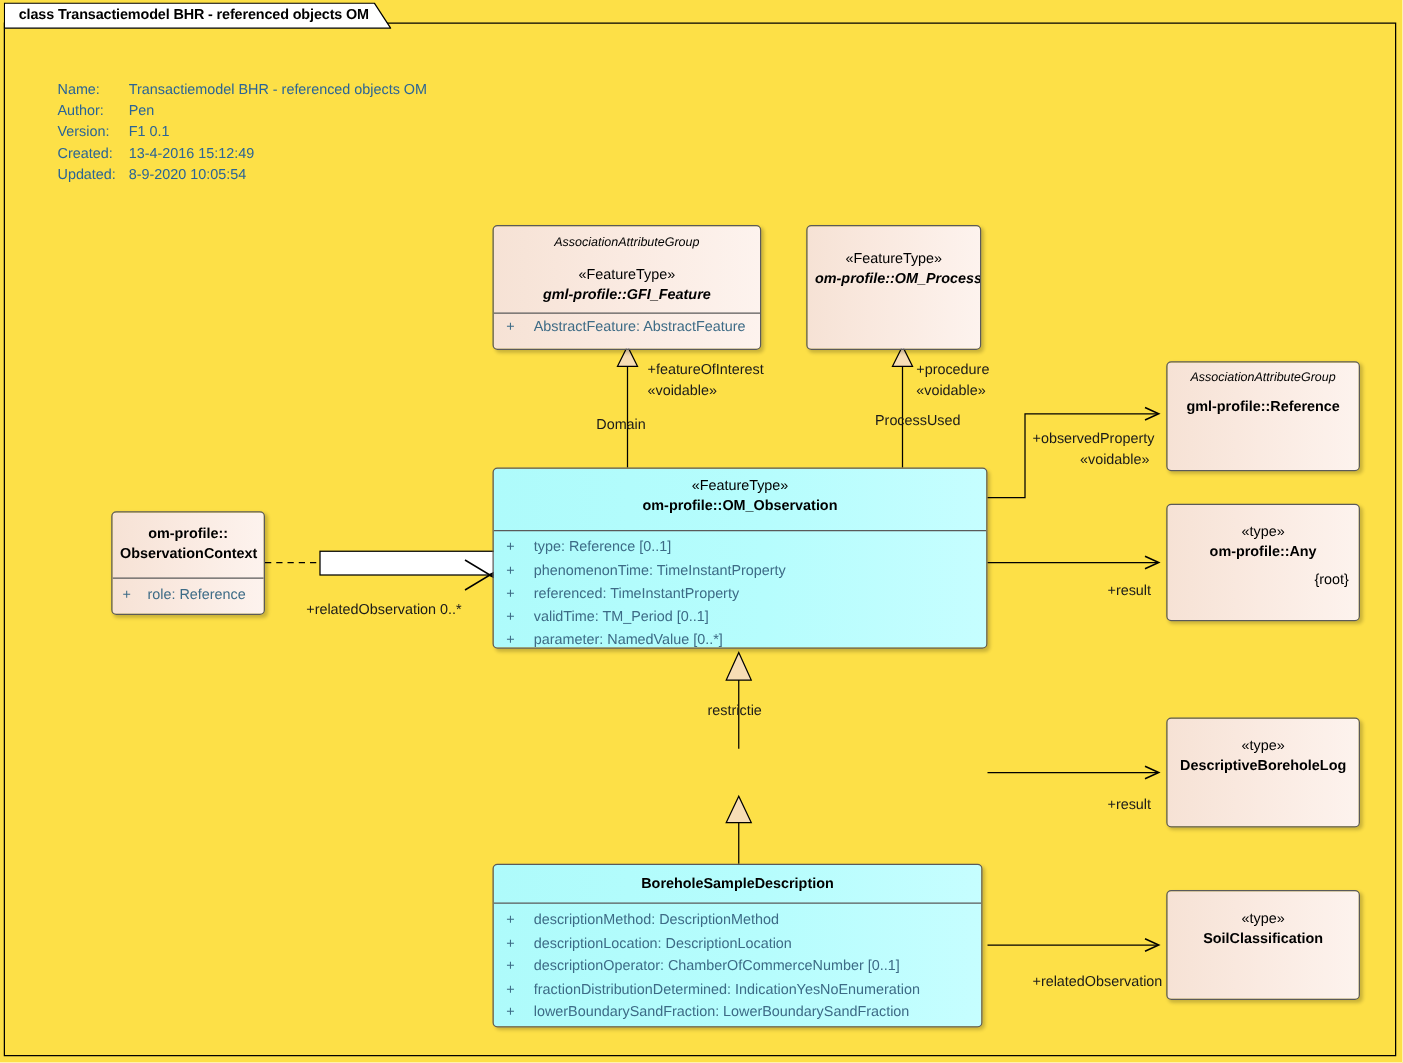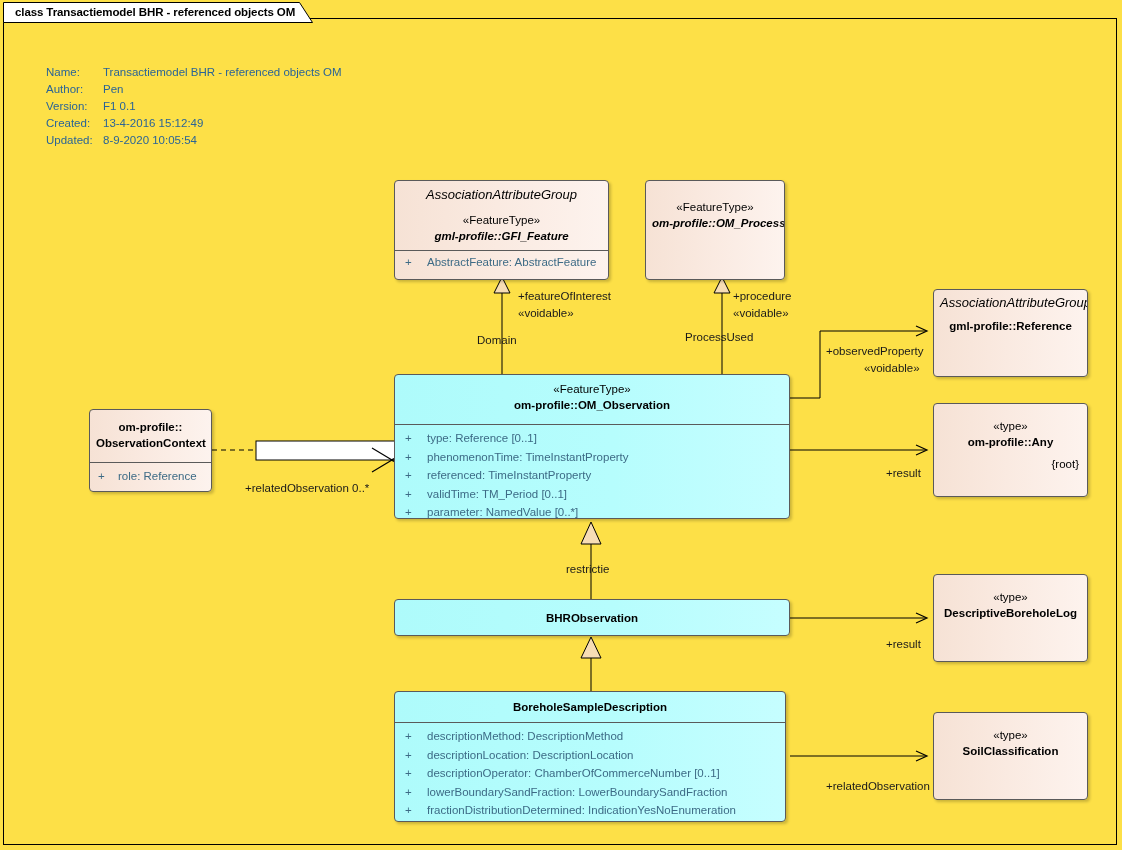--- a/index.html
+++ b/index.html
@@ -84,21 +84,21 @@
   .cls .divider {
     border-top: 1px solid #5a5a5a;
   }
   .cls .stereo {
     font-size: 11.5px;
     color: #000000;
     line-height: 16px;
     white-space: nowrap;
   }
   .cls .aag {
-    font-size: 13px;
+    font-size: 10px;
     font-style: italic;
     color: #000000;
     line-height: 16px;
     white-space: nowrap;
     text-align: center;
   }
   .cls .name {
     font-size: 11.5px;
     font-weight: bold;
     color: #000000;
@@ -279,25 +279,20 @@
   </div>
 
   <div class="cls peach" style="left:933px; top:403px; width:155px; height:94px;">
     <div class="head" style="padding-top:14px;">
       <div class="stereo">«type»</div>
       <div class="name">om-profile::Any</div>
     </div>
     <div class="root">{root}</div>
   </div>
 
-  <div class="cls cyan" style="left:394px; top:599px; width:396px; height:37px;">
-    <div class="head" style="padding-top:10px;">
-      <div class="name">BHRObservation</div>
-    </div>
-  </div>
 
   <div class="cls peach" style="left:933px; top:574px; width:155px; height:88px;">
     <div class="head" style="padding-top:14px;">
       <div class="stereo">«type»</div>
       <div class="name">DescriptiveBoreholeLog</div>
     </div>
   </div>
 
   <div class="cls cyan" style="left:394px; top:691px; width:392px; height:131px;">
     <div class="head" style="padding-top:7px; padding-bottom:7px;">
@@ -307,42 +302,42 @@
       <div class="attr">
         <span class="plus">+</span><span>descriptionMethod: DescriptionMethod</span>
       </div>
       <div class="attr">
         <span class="plus">+</span><span>descriptionLocation: DescriptionLocation</span>
       </div>
       <div class="attr">
         <span class="plus">+</span><span>descriptionOperator: ChamberOfCommerceNumber [0..1]</span>
       </div>
       <div class="attr">
+        <span class="plus">+</span><span>fractionDistributionDetermined: IndicationYesNoEnumeration</span>
+      </div>
+      <div class="attr">
         <span class="plus">+</span><span>lowerBoundarySandFraction: LowerBoundarySandFraction</span>
-      </div>
-      <div class="attr">
-        <span class="plus">+</span><span>fractionDistributionDetermined: IndicationYesNoEnumeration</span>
       </div>
     </div>
   </div>
 
   <div class="cls peach" style="left:933px; top:712px; width:155px; height:88px;">
     <div class="head" style="padding-top:14px;">
       <div class="stereo">«type»</div>
       <div class="name">SoilClassification</div>
     </div>
   </div>
 
   <div class="lbl" style="left:518px; top:289px;">+featureOfInterest</div>
   <div class="lbl" style="left:518px; top:306px;">«voidable»</div>
   <div class="lbl" style="left:477px; top:333px;">Domain</div>
 
   <div class="lbl" style="left:733px; top:289px;">+procedure</div>
   <div class="lbl" style="left:733px; top:306px;">«voidable»</div>
-  <div class="lbl" style="left:685px; top:330px;">ProcessUsed</div>
+  <div class="lbl" style="left:700px; top:330px;">ProcessUsed</div>
 
   <div class="lbl" style="left:826px; top:344px;">+observedProperty</div>
   <div class="lbl" style="left:864px; top:361px;">«voidable»</div>
 
   <div class="lbl" style="left:245px; top:481px;">+relatedObservation 0..*</div>
 
   <div class="lbl" style="left:886px; top:466px;">+result</div>
 
   <div class="lbl" style="left:566px; top:562px;">restrictie</div>
 

